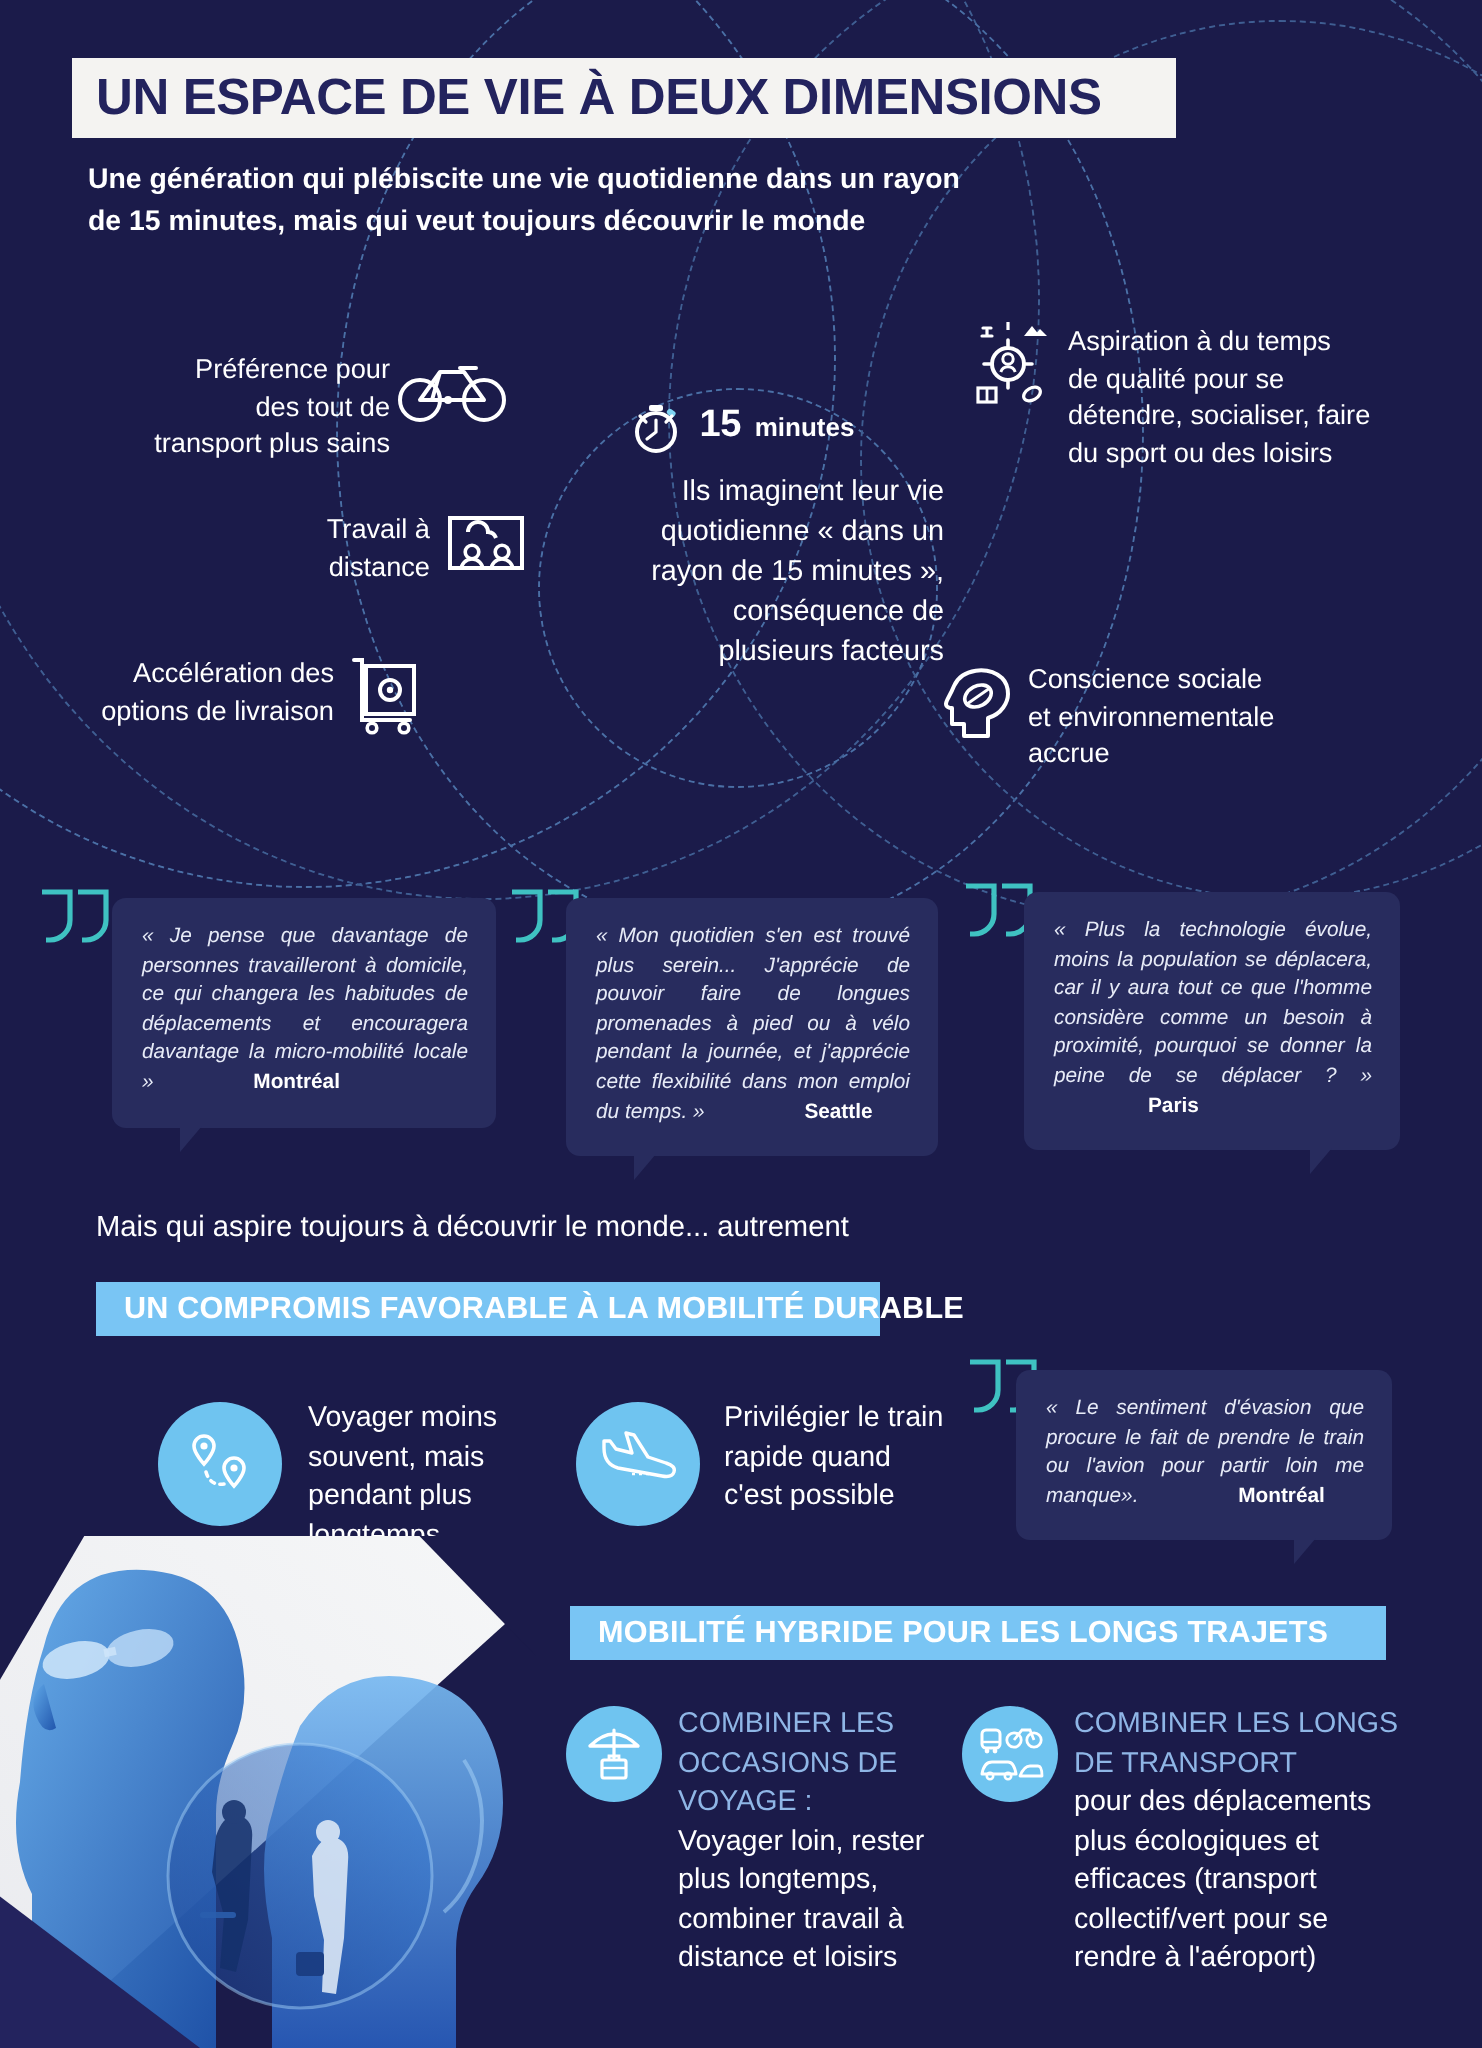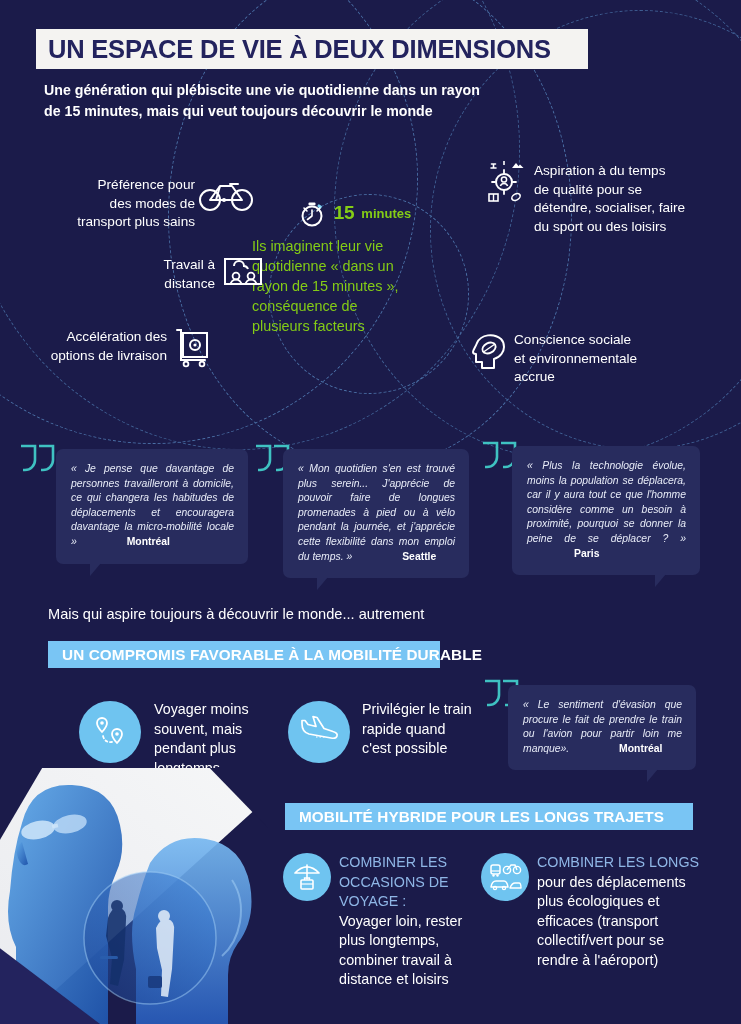--- a/index.html
+++ b/index.html
@@ -47,24 +47,24 @@
     width: 520px;
     color: #ffffff;
     font-size: 14.2px;
     font-weight: 700;
     line-height: 21px;
   }
 
   
   #centre {
     position: absolute;
-    left: 252px; top: 199px;
+    left: 268px; top: 199px;
     width: 204px;
-    text-align: left;
-    color: #84cc16;
+    text-align: right;
+    color: #ffffff;
   }
   #centre .min-row {
     display: flex; align-items: center; justify-content: center;
     gap: 7px; margin-bottom: 9px;
   }
   #centre .min-num { font-size: 19px; font-weight: 800; letter-spacing: -0.3px;}
   #centre .min-word { font-size: 13px; font-weight: 800; }
   #centre .body {
     font-size: 14.4px; line-height: 20px; font-weight: 400;
   }
@@ -169,21 +169,21 @@
       <div>Ils imaginent leur vie</div>
       <div>quotidienne « dans un</div>
       <div>rayon de 15 minutes »,</div>
       <div>conséquence de</div>
       <div>plusieurs facteurs</div>
     </div>
   </div>
 
   <div class="rlabel right-txt" style="left:60px; top:176px; width:135px;">
     <div>Préférence pour</div>
-    <div>des modes de</div>
+    <div>des tout de</div>
     <div>transport plus sains</div>
   </div>
   <svg style="position:absolute; left:198px; top:176px;" width="56" height="36" viewBox="0 0 56 36">
     <circle cx="12" cy="24" r="10" fill="none" stroke="#fff" stroke-width="2"></circle>
     <circle cx="44" cy="24" r="10" fill="none" stroke="#fff" stroke-width="2"></circle>
     <path d="M12 24 L22 10 L34 10 L44 24 L26 24 Z" fill="none" stroke="#fff" stroke-width="2" stroke-linejoin="round"></path>
     <path d="M22 10 L18 24" stroke="#fff" stroke-width="2"></path>
     <path d="M32 8 L40 8" stroke="#fff" stroke-width="2" stroke-linecap="round"></path>
     <circle cx="26" cy="24" r="2" fill="#fff"></circle>
   </svg>
@@ -347,20 +347,21 @@
       <circle cx="29" cy="9" r="3.6" fill="none" stroke="#fff" stroke-width="1.4"></circle>
       <path d="M19 9 L23 4 h4 l2 5" fill="none" stroke="#fff" stroke-width="1.4"></path>
       <path d="M3 26 q1 -6 5 -6 h8 q3 0 4 6 z" fill="none" stroke="#fff" stroke-width="1.5" stroke-linejoin="round"></path>
       <circle cx="7" cy="27" r="1.6" fill="none" stroke="#fff" stroke-width="1.3"></circle>
       <circle cx="16" cy="27" r="1.6" fill="none" stroke="#fff" stroke-width="1.3"></circle>
       <path d="M22 27 q2 -5 5 -5 h4 q2 0 2 5 z" fill="none" stroke="#fff" stroke-width="1.4" stroke-linejoin="round"></path>
     </svg>
   </div>
   <div class="ctext" style="left:537px; top:853px; width:172px;">
     <div class="hd">COMBINER LES LONGS</div>
+    <div class="hd">DE TRANSPORT</div>
     <div>pour des déplacements</div>
     <div>plus écologiques et</div>
     <div>efficaces (transport</div>
     <div>collectif/vert pour se</div>
     <div>rendre à l'aéroport)</div>
   </div>
 
   <div id="photo">
     <svg width="268" height="256" viewBox="0 0 268 256">
       <defs>

